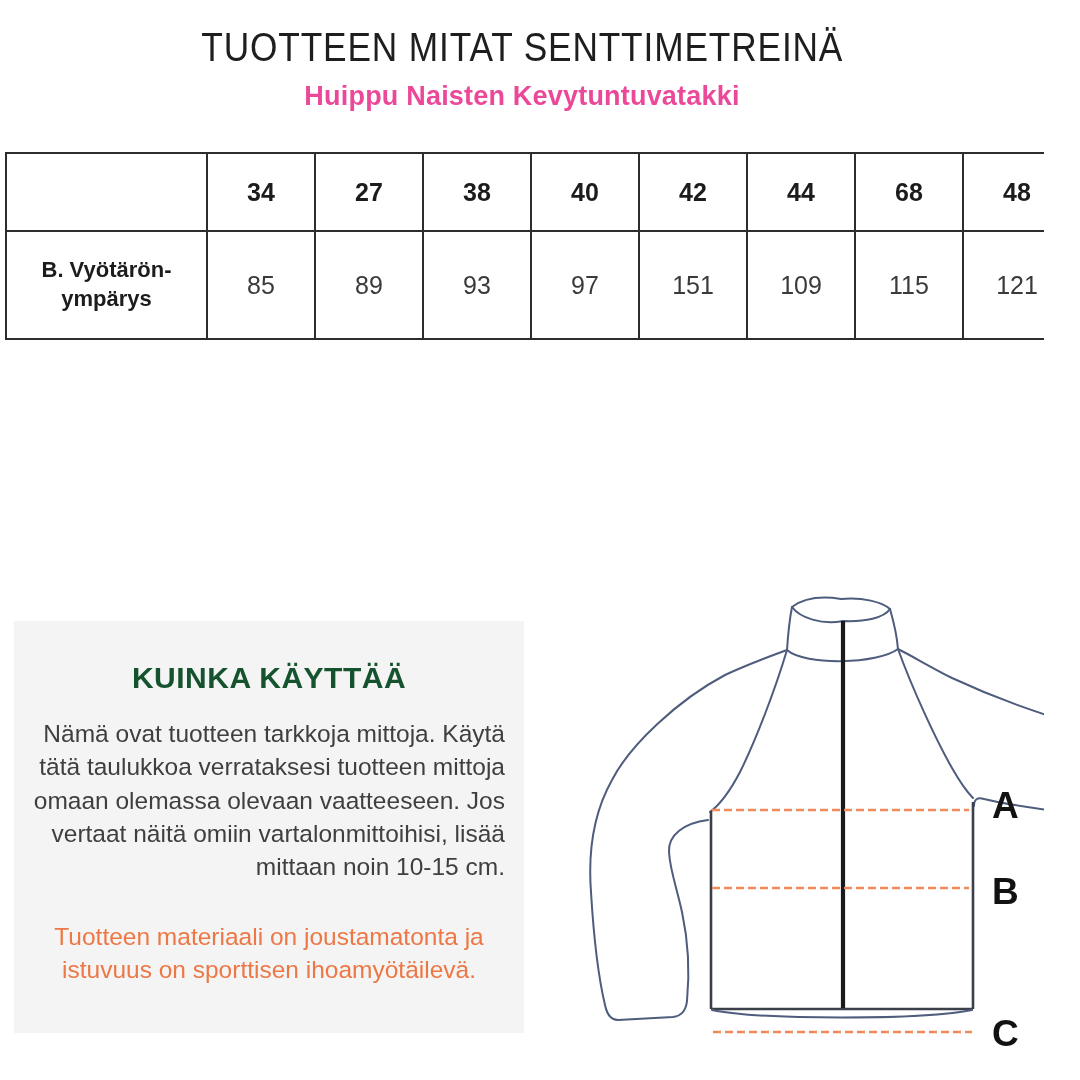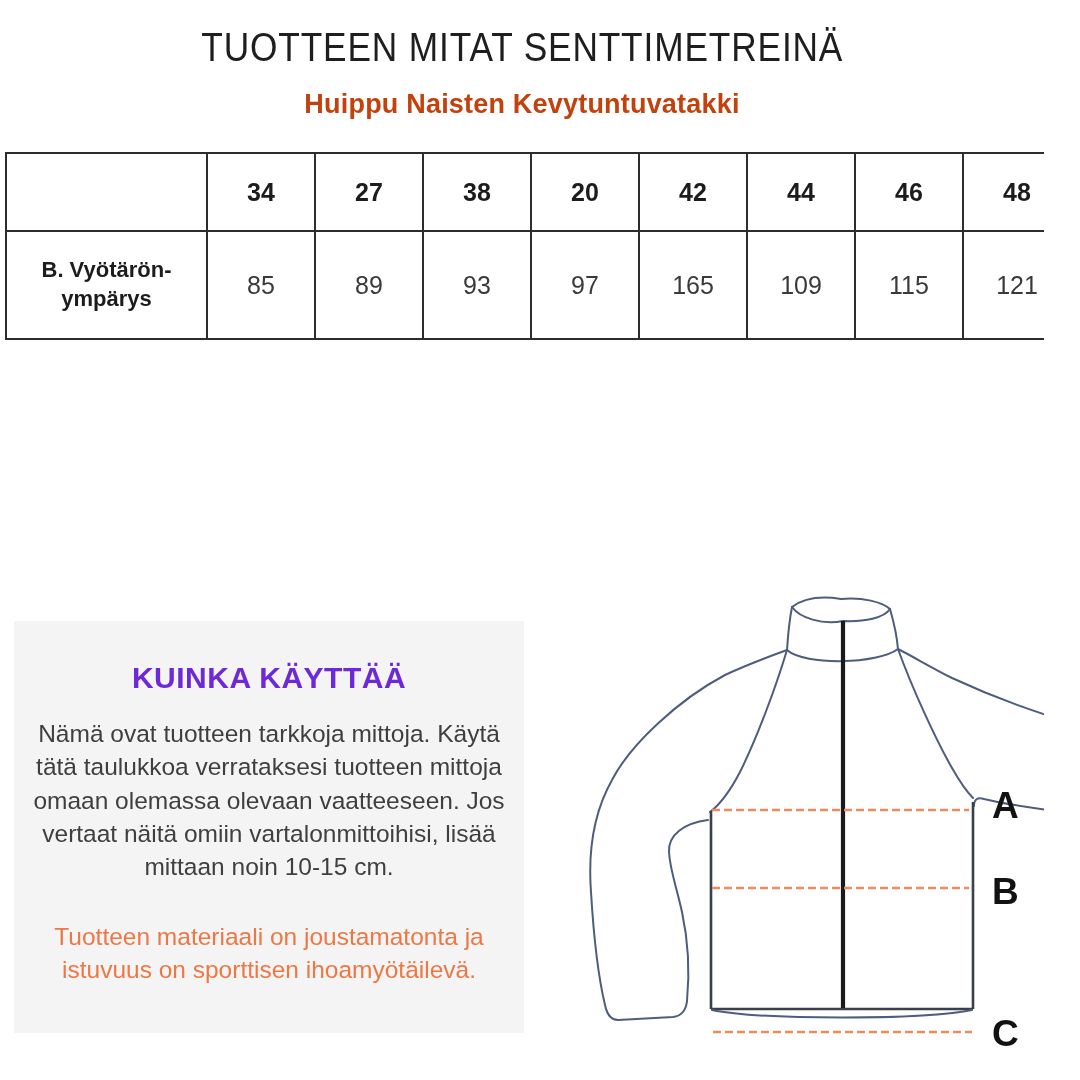--- a/index.html
+++ b/index.html
@@ -9,21 +9,21 @@
     font-family:"Liberation Sans", sans-serif; overflow:hidden;
   }
   
   .hdr { position:absolute; top:0; left:0; width:100%; text-align:center; }
   .title {
     display:inline-block; margin-top:24px; font-size:41px; font-weight:400;
     letter-spacing:1px; color:#1e1e1e; transform:scaleX(0.86); transform-origin:center;
     white-space:nowrap;
   }
   .subtitle {
-    margin-top:18px; font-size:27px; font-weight:700; color:#c2410c; letter-spacing:0.2px;
+    margin-top:10px; font-size:27px; font-weight:700; color:#ec4899; letter-spacing:0.2px;
   }
   
   table.size-table {
     position:absolute; left:5px; top:152px; width:1067px;
     border-collapse:collapse; table-layout:fixed;
   }
   .size-table th, .size-table td {
     border:2px solid #2d2d2d; text-align:center; vertical-align:middle;
     color:#1c1c1c; padding:8px;
   }
@@ -32,24 +32,24 @@
   .size-table th.size-h { font-size:25px; font-weight:700; }
   .size-table th.corner { }
   .size-table th.rowlabel { font-size:22px; font-weight:700; line-height:1.3; }
   .size-table td.val { font-size:25px; font-weight:400; color:#3a3a3a; }
   
   .howto {
     position:absolute; left:14px; top:621px; width:510px; height:412px;
     background:#f4f4f4; text-align:center; padding-top:40px;
   }
   .howto h2 {
-    font-size:30px; font-weight:700; color:#6d28d9; letter-spacing:0.5px;
+    font-size:30px; font-weight:700; color:#14532d; letter-spacing:0.5px;
   }
   .howto .body {
-    width:472px; margin:22px auto 0; font-size:24.5px; line-height:1.36; color:#3f3f3f;
+    width:472px; margin:22px auto 0; font-size:24.5px; line-height:1.36; color:#3f3f3f;text-align:right;
   }
   .howto .note {
     width:472px; margin:36px auto 0; font-size:24.5px; line-height:1.36; color:#ed7745;
   }
   
   .diagram { position:absolute; left:560px; top:590px; width:520px; height:490px; }
   .diagram svg { display:block; width:520px; height:490px; }
   .slate { stroke:#4e5c7d; stroke-width:2; fill:none; stroke-linecap:round; stroke-linejoin:round; }
   .darkline { stroke:#3a3f49; stroke-width:2.6; fill:none; stroke-linecap:butt; }
   .zipper { stroke:#1a1a1c; stroke-width:4.2; fill:none; }
@@ -77,35 +77,35 @@
         <col>
         <col>
         <col>
     </colgroup>
   <thead>
         <tr>
           <th class="corner"></th>
           <th class="size-h">34</th>
           <th class="size-h">27</th>
           <th class="size-h">38</th>
-          <th class="size-h">20</th>
+          <th class="size-h">40</th>
           <th class="size-h">42</th>
           <th class="size-h">44</th>
-          <th class="size-h">46</th>
+          <th class="size-h">68</th>
           <th class="size-h">48</th>
         </tr>
       </thead>
       <tbody>
         <tr>
           <th class="rowlabel"><span>B. Vyötärön-</span><br><span>ympärys</span></th>
           <td class="val">85</td>
           <td class="val">89</td>
           <td class="val">93</td>
           <td class="val">97</td>
-          <td class="val">165</td>
+          <td class="val">151</td>
           <td class="val">109</td>
           <td class="val">115</td>
           <td class="val">121</td>
         </tr>
       </tbody>
     </table>
 
   <div class="howto">
     <h2>KUINKA KÄYTTÄÄ</h2>
     <p class="body">Nämä ovat tuotteen tarkkoja mittoja. Käytä tätä taulukkoa verrataksesi tuotteen mittoja omaan olemassa olevaan vaatteeseen. Jos vertaat näitä omiin vartalonmittoihisi, lisää mittaan noin 10-15 cm.</p>

